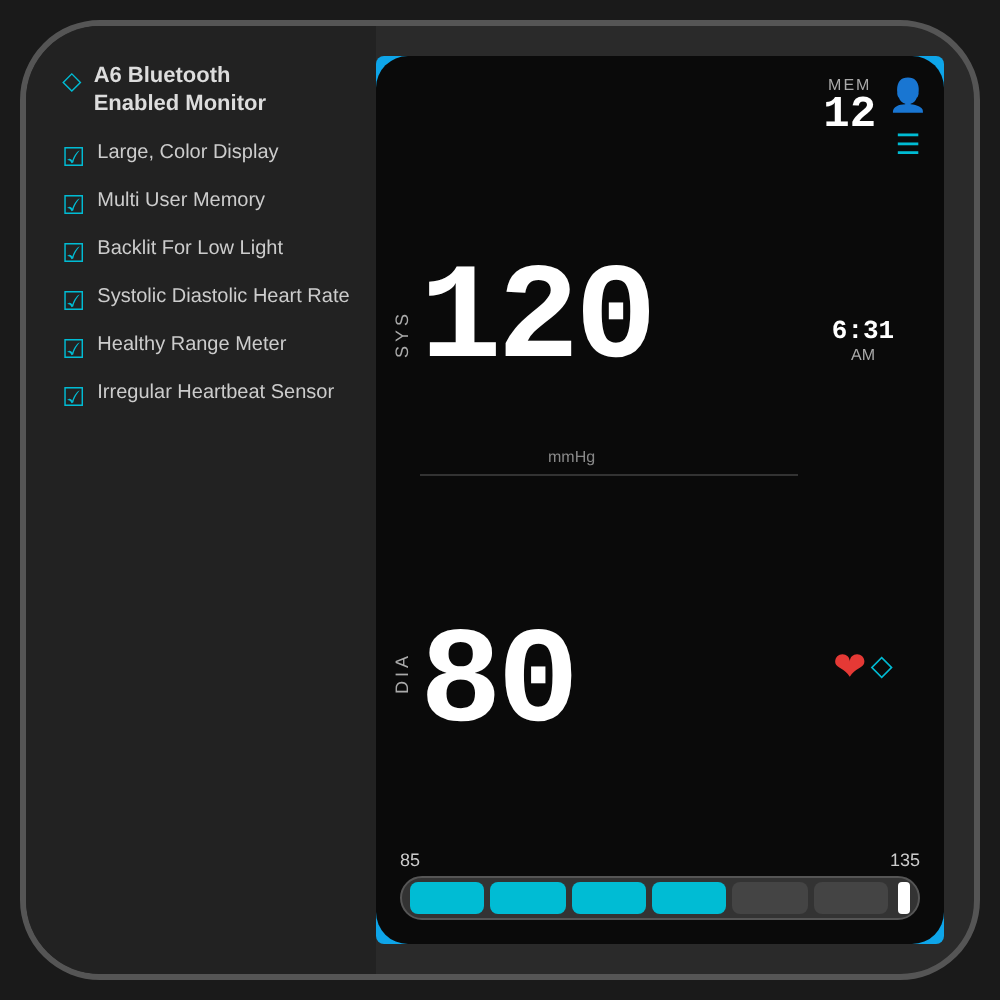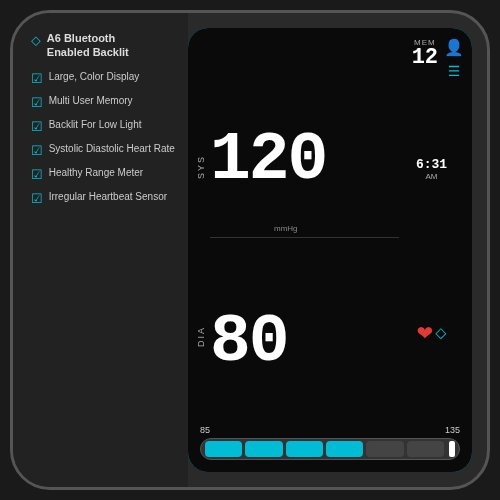--- a/index.html
+++ b/index.html
@@ -65,21 +65,21 @@
     .feature-text {
       color: #ccc;
       font-size: 10px;
       line-height: 1.35;
     }
 
     
     .right-panel {
       flex: 1;
       background: #0ea5e9;
-      border-radius: 20px;
+      border-radius: 4px;
       margin: 15px 15px 15px 0;
       position: relative;
       overflow: hidden;
       display: flex;
       flex-direction: column;
     }
 
     
     .screen {
       flex: 1;
@@ -307,21 +307,21 @@
 </head>
 <body>
 
 <div class="device">
 
   <div class="left-panel">
     <div class="brand-row">
       <span class="bluetooth-icon">⬦</span>
       <div class="brand-text">
         <span>A6 Bluetooth</span><br>
-        <span>Enabled Backlit</span>
+        <span>Enabled Monitor</span>
       </div>
     </div>
 
     <div class="feature-item">
       <span class="check-icon">☑</span>
       <span class="feature-text">Large, Color Display</span>
     </div>
     <div class="feature-item">
       <span class="check-icon">☑</span>
       <span class="feature-text">Multi User Memory</span>

